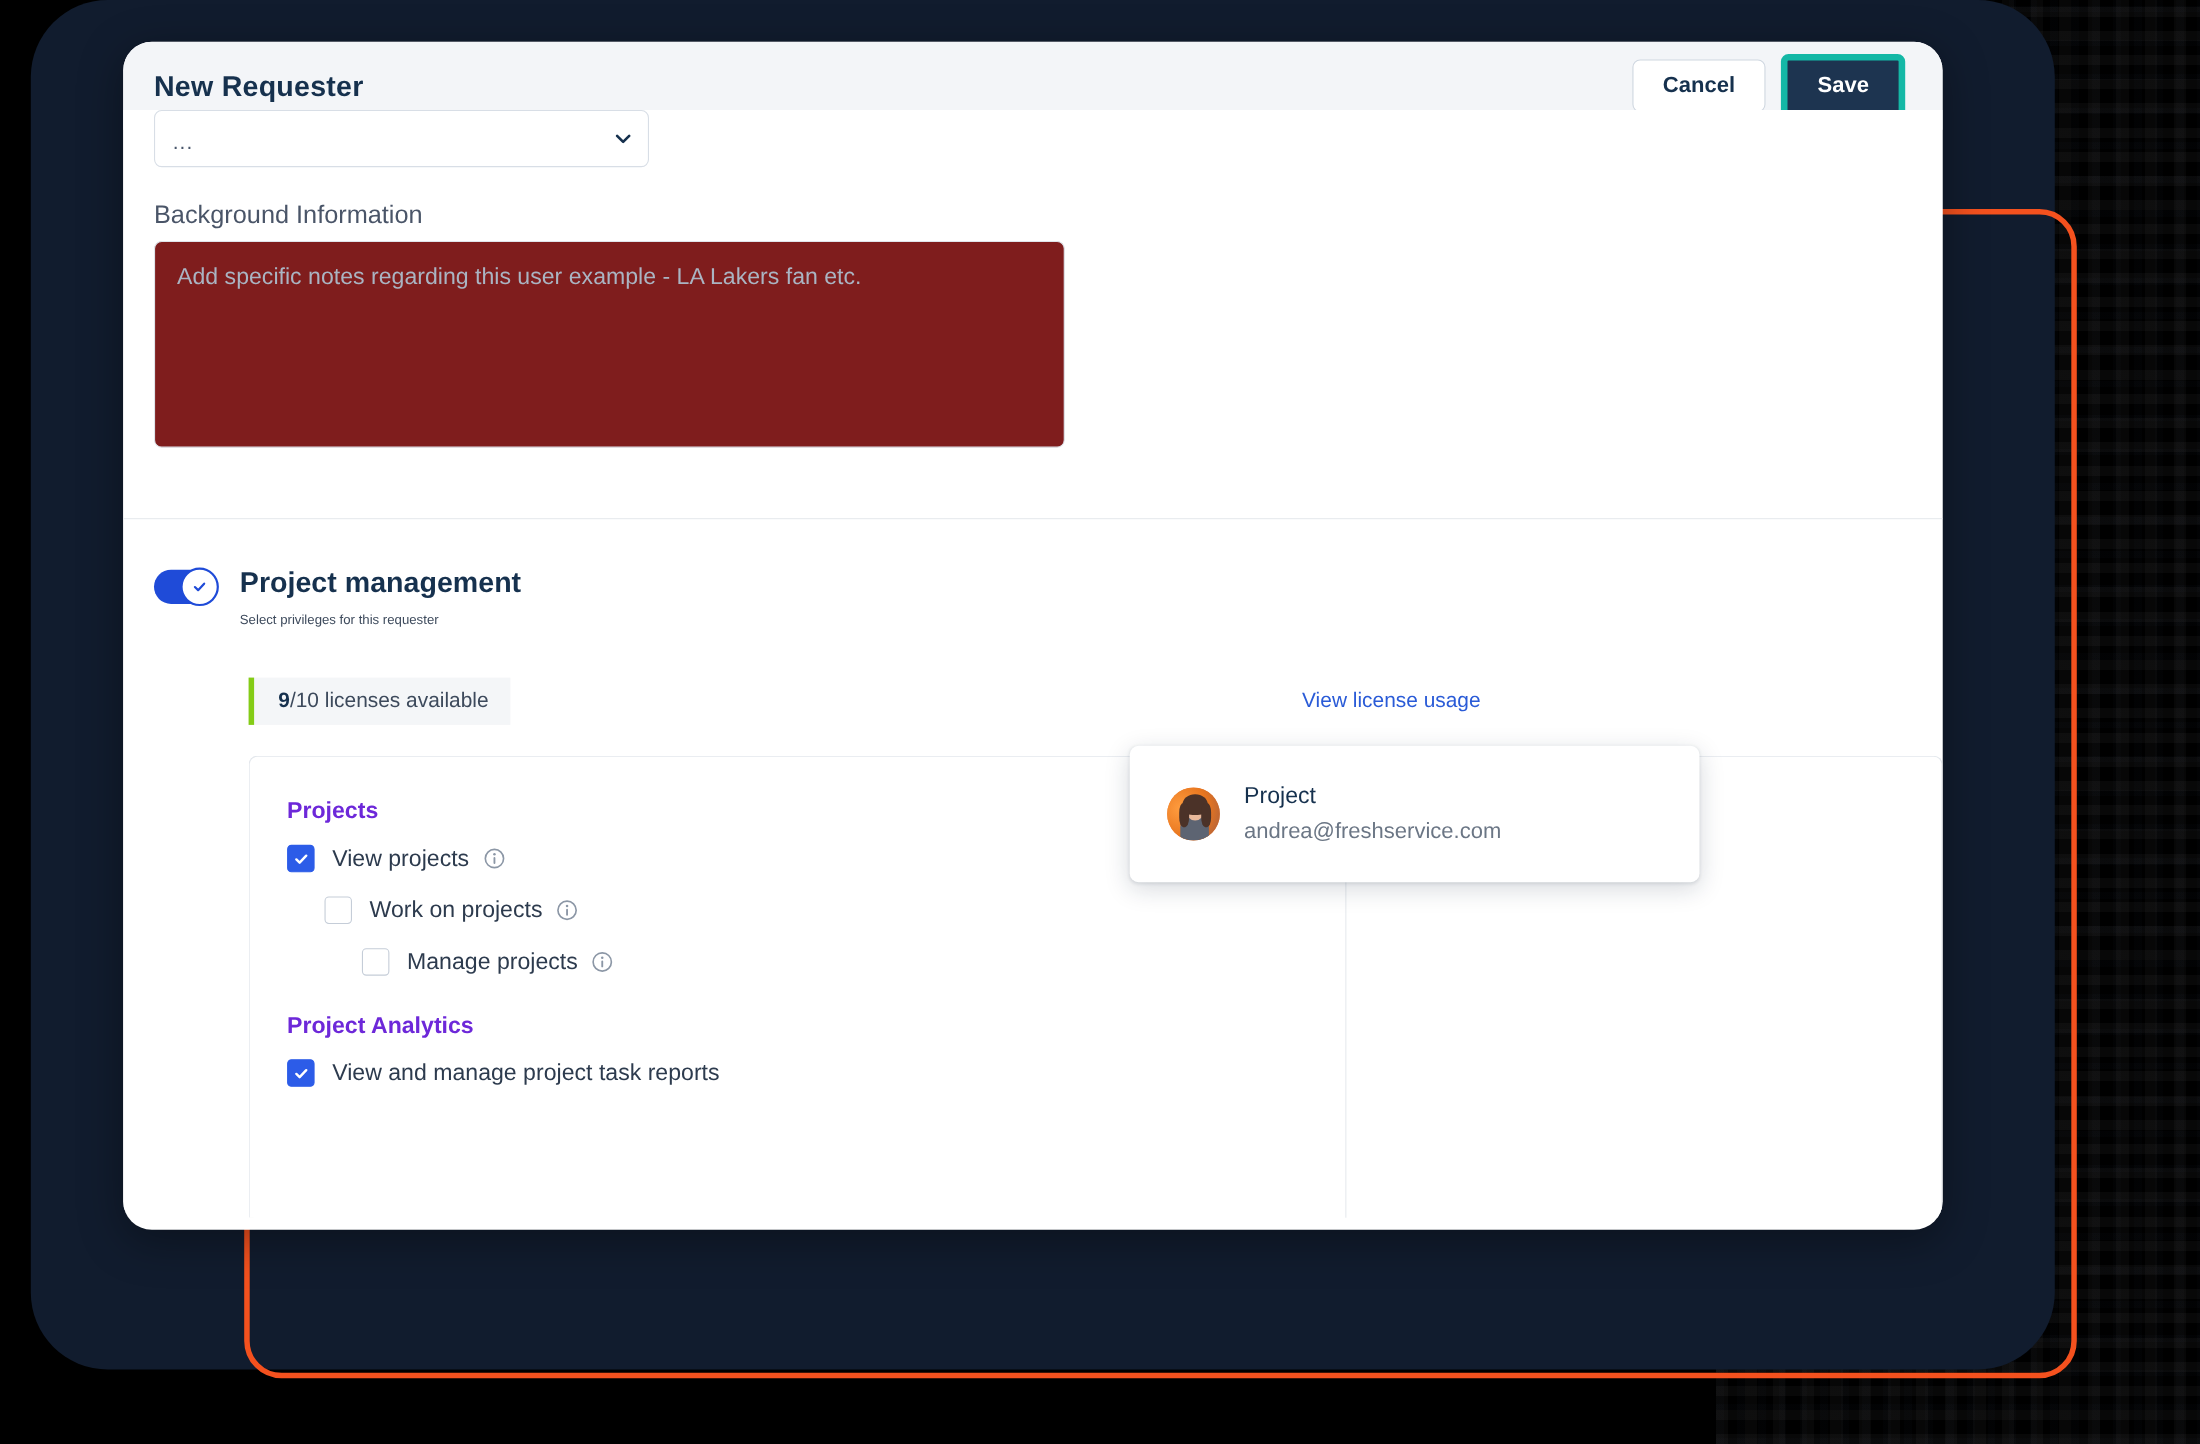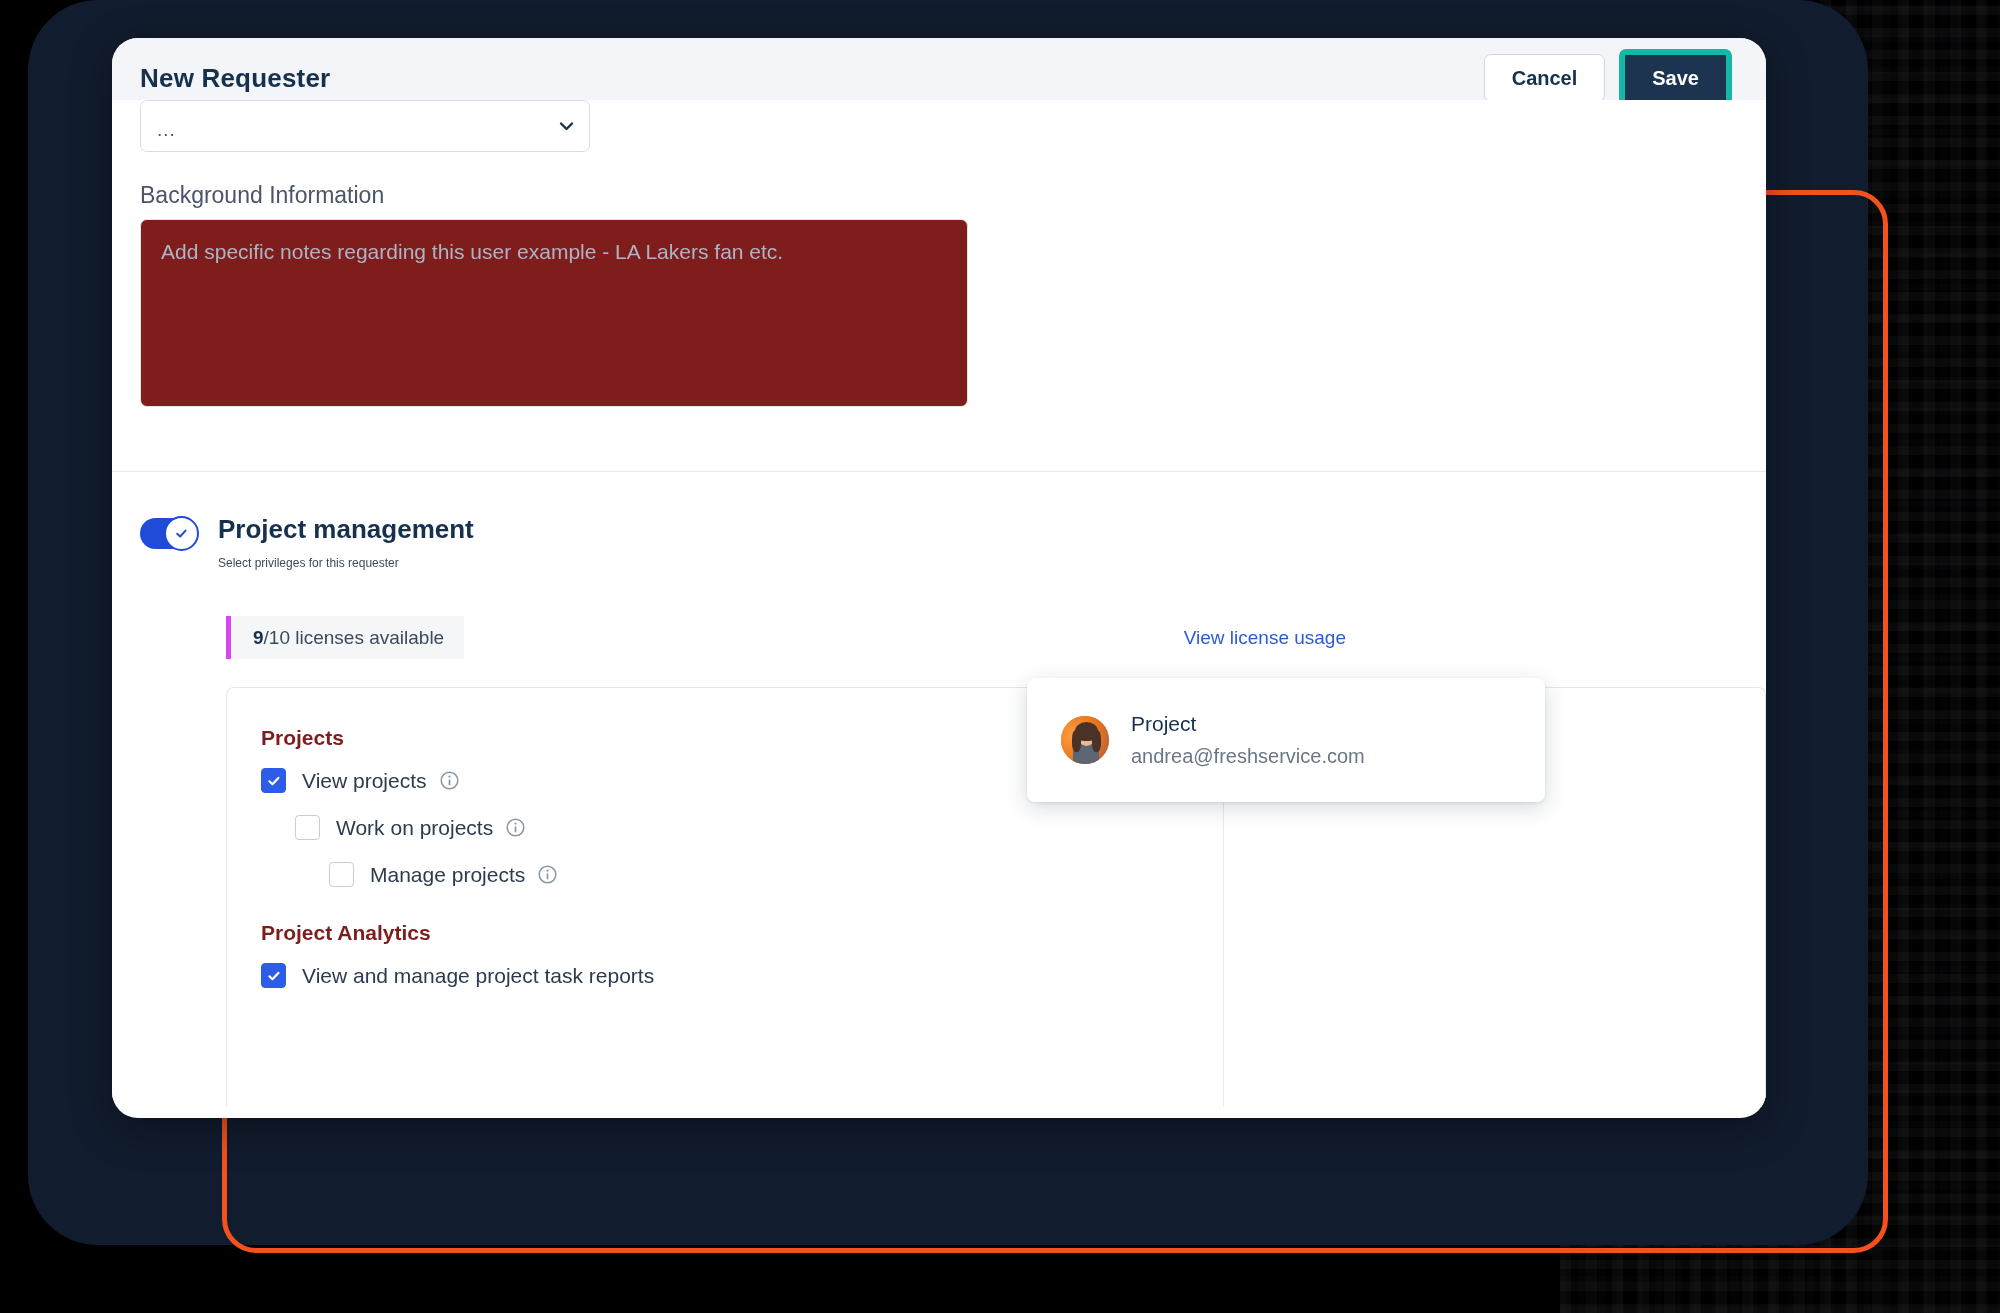--- a/index.html
+++ b/index.html
@@ -164,21 +164,21 @@
     margin: 46px 0 0 86px;
     display: flex; align-items: center;
     width: 1120px;
   }
   .license-pill {
     position: relative;
     background: #f4f6f8;
     padding: 12px 20px 12px 22px;
     font-size: 19px;
     color: #3d4a5c;
-    border-left: 5px solid #d946ef;
+    border-left: 5px solid #84cc16;
     line-height: 1;
   }
   .license-pill b { color: #16314e; font-weight: bold; }
   .license-link {
     margin-left: auto;
     font-size: 19px;
     color: #2a5bd7;
     font-weight: normal;
     cursor: pointer;
   }
@@ -195,21 +195,21 @@
     background: #fff;
   }
   .priv-col-divider {
     position: absolute;
     left: 996px; top: 0; bottom: 0;
     width: 1px; background: #e7eaee;
   }
   .priv-inner { padding: 38px 0 0 34px; }
 
   .group-title {
-    font-size: 21px; font-weight: bold; color: #7f1d1d;
+    font-size: 21px; font-weight: bold; color: #6d28d9;
     margin-bottom: 18px;
   }
   .check-row { display: flex; align-items: center; margin-bottom: 22px; }
   .check-row.indent-1 { margin-left: 34px; }
   .check-row.indent-2 { margin-left: 68px; }
 
   .cb {
     width: 25px; height: 25px; border-radius: 4px;
     flex: 0 0 auto;
     display: flex; align-items: center; justify-content: center;

